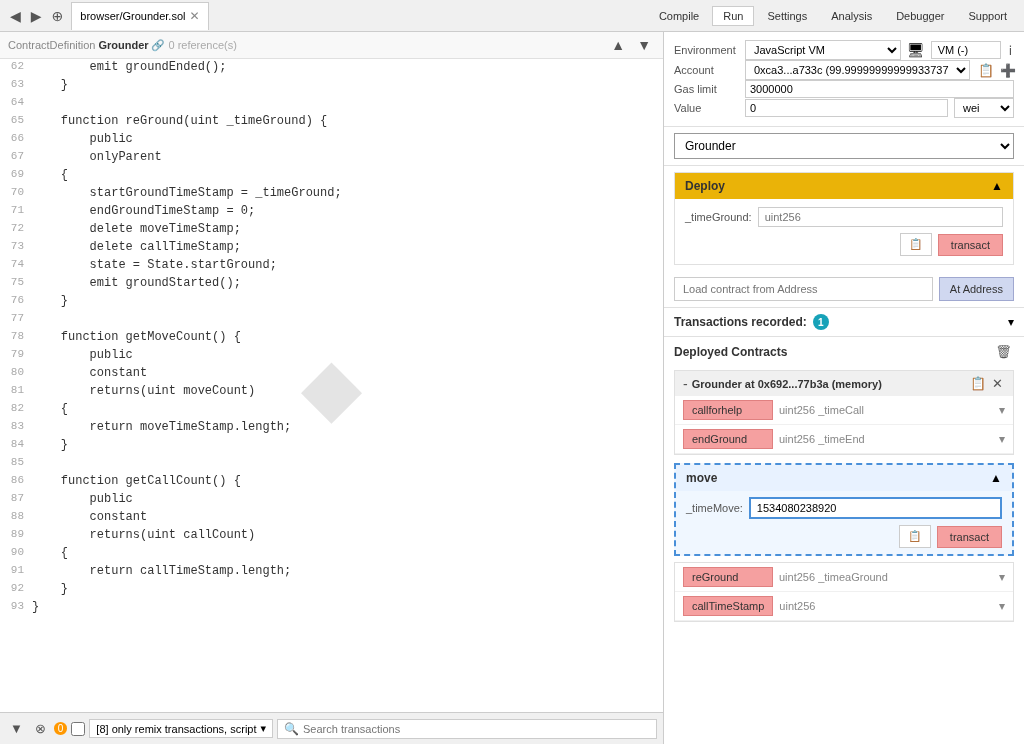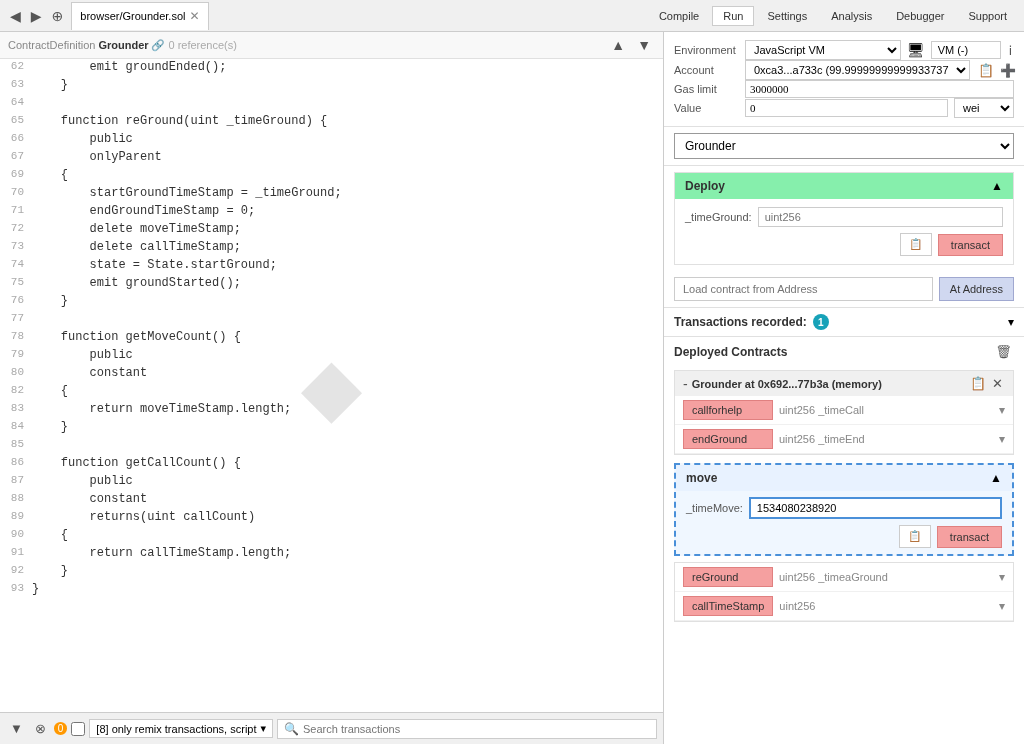--- a/index.html
+++ b/index.html
@@ -40,31 +40,31 @@
     .cb-search input { border: none; outline: none; font-size: 11px; flex: 1; background: transparent; }
 
     
     .right-panel { width: 360px; display: flex; flex-direction: column; overflow-y: auto; background: #fff; }
 
     
     .env-section { padding: 8px 10px; border-bottom: 1px solid #e0e0e0; }
     .env-row { display: flex; align-items: center; gap: 6px; }
     .env-label { width: 65px; font-size: 11px; color: #555; flex-shrink: 0; }
     .env-select { flex: 1; border: 1px solid #ccc; padding: 2px 4px; font-size: 11px; background: #fff; cursor: pointer; }
-    .env-input { flex: 1; border: 1px solid #ccc; padding: 2px 4px; font-size: 11px; font-family: Liberation Serif, serif; }
+    .env-input { flex: 1; border: 1px solid #ccc; padding: 2px 4px; font-size: 11px; }
     .env-icons { display: flex; gap: 2px; align-items: center; }
     .icon-btn { background: none; border: none; cursor: pointer; font-size: 13px; color: #555; padding: 1px 2px; }
 
     
     .contract-select-row { padding: 6px 10px; border-bottom: 1px solid #e0e0e0; }
     .contract-select { width: 100%; border: 1px solid #999; padding: 4px 6px; font-size: 12px; background: #fff; cursor: pointer; }
 
     
     .deploy-section { border: 1px solid #e0e0e0; margin: 6px 10px; }
-    .deploy-header { display: flex; align-items: center; justify-content: space-between; padding: 6px 10px; background: #86efac; cursor: pointer; }
+    .deploy-header { display: flex; align-items: center; justify-content: space-between; padding: 6px 10px; background: #eab308; cursor: pointer; }
     .deploy-title { font-size: 12px; font-weight: bold; color: #333; }
     .deploy-body { padding: 8px 10px; }
     .deploy-input-row { display: flex; align-items: center; margin-bottom: 6px; gap: 6px; }
     .deploy-field-label { font-size: 11px; color: #555; }
     .deploy-input { flex: 1; border: 1px solid #ccc; padding: 3px 6px; font-size: 11px; }
     .deploy-actions { display: flex; align-items: center; justify-content: flex-end; gap: 6px; }
     .btn-copy { background: #fff; border: 1px solid #ccc; padding: 4px 8px; font-size: 11px; cursor: pointer; }
     .btn-transact { background: #f5a0a0; border: 1px solid #e08080; padding: 4px 12px; font-size: 11px; cursor: pointer; color: #333; }
 
     
@@ -220,20 +220,24 @@
           </div>
           <div class="code-line">
             <span class="line-num">79</span>
             <span class="line-content">        public</span>
           </div>
           <div class="code-line">
             <span class="line-num">80</span>
             <span class="line-content">        constant</span>
           </div>
           <div class="code-line">
+            <span class="line-num">81</span>
+            <span class="line-content">        returns(uint moveCount)</span>
+          </div>
+          <div class="code-line">
             <span class="line-num">82</span>
             <span class="line-content">    {</span>
           </div>
           <div class="code-line">
             <span class="line-num">83</span>
             <span class="line-content">        return moveTimeStamp.length;</span>
           </div>
           <div class="code-line">
             <span class="line-num">84</span>
             <span class="line-content">    }</span>

